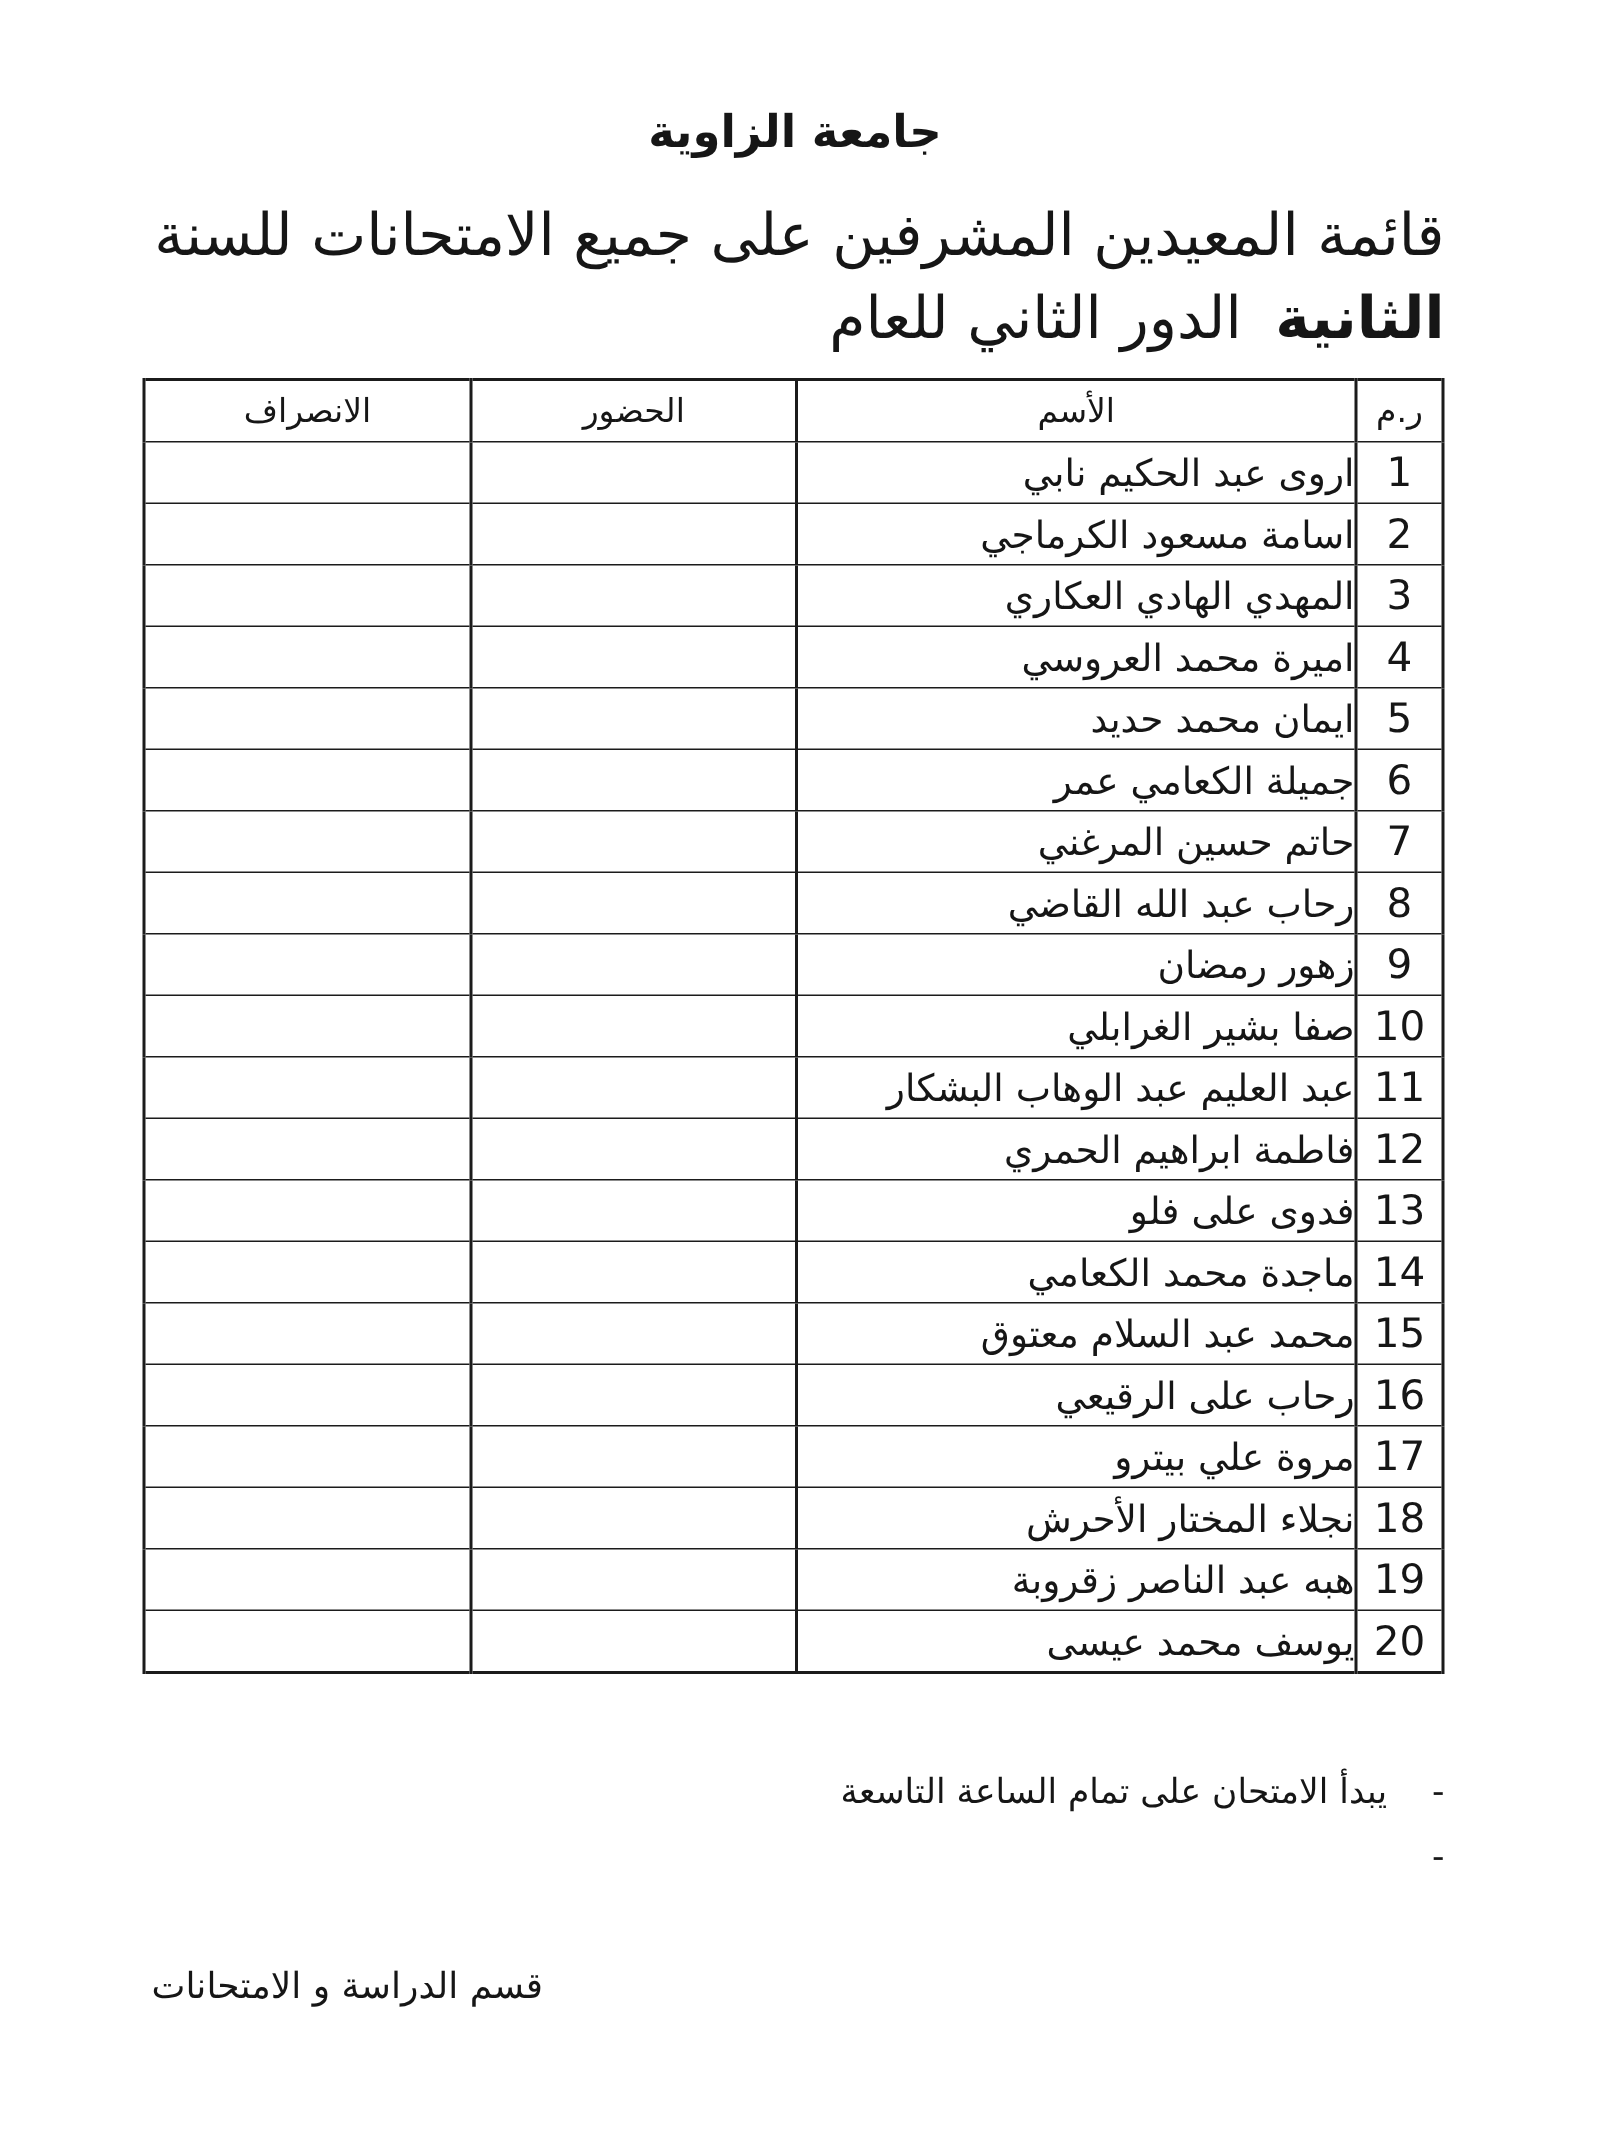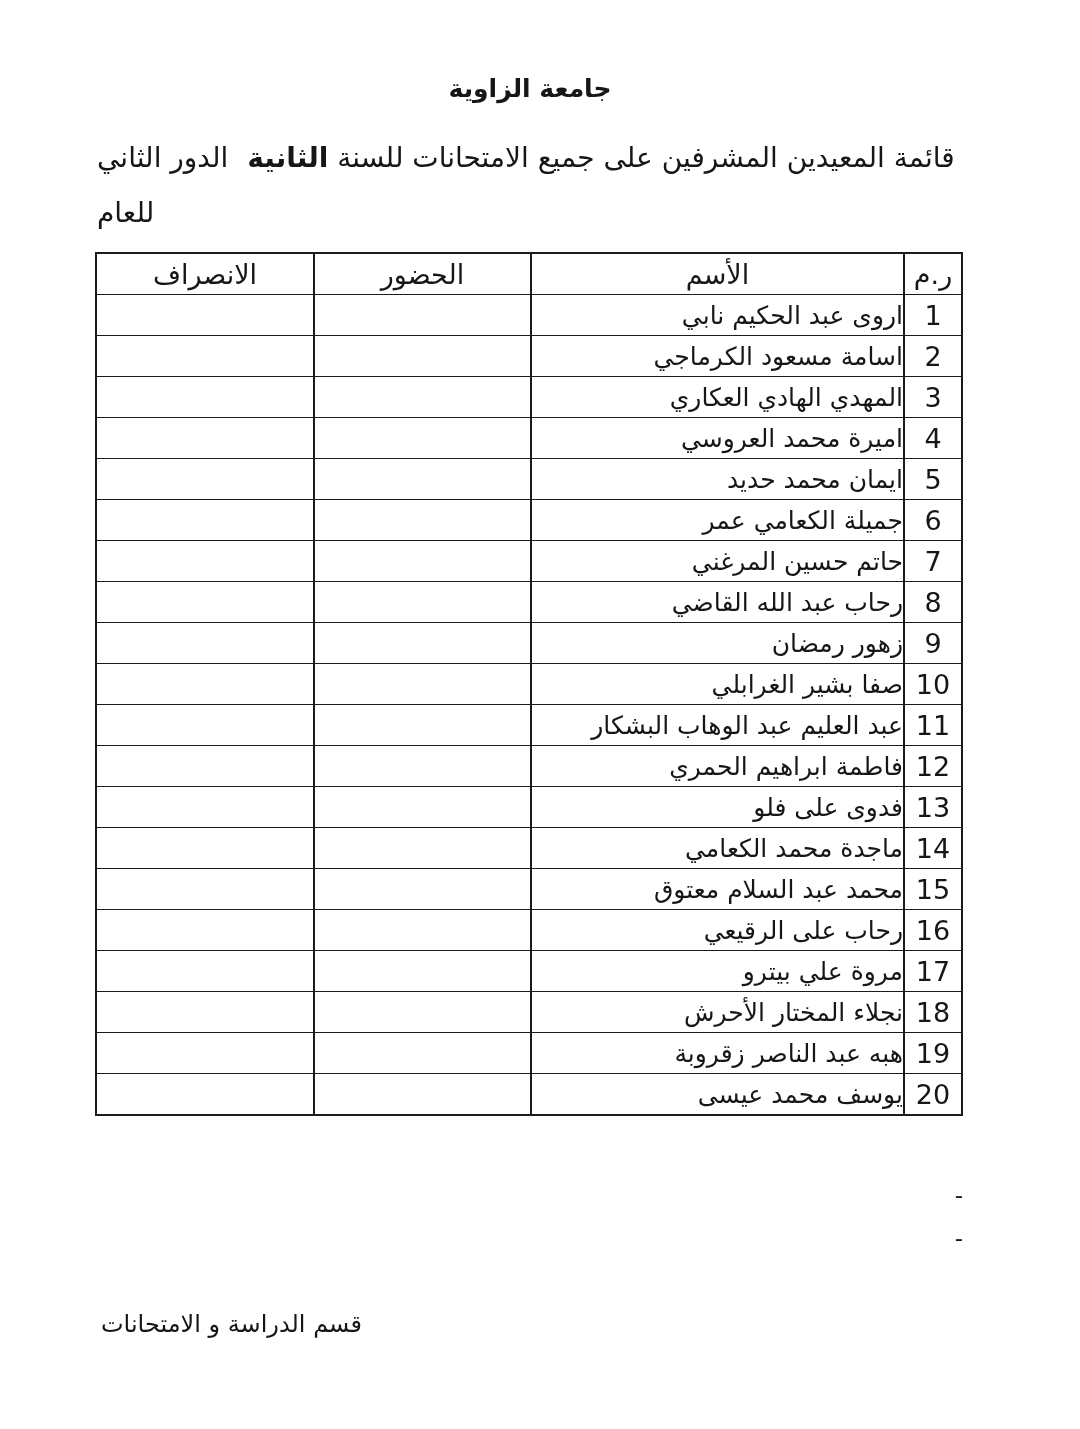--- a/index.html
+++ b/index.html
@@ -11,28 +11,28 @@
     font-family: "DejaVu Sans", sans-serif;
     color: #161616;
     direction: rtl;
     overflow: hidden;
   }
   .content { padding: 0 117px 0 97px; }
   .doc-title {
     margin: 0;
     padding-top: 72px;
     text-align: center;
-    font-size: 25px;
+    font-size: 30px;
     font-weight: bold;
     line-height: 34px;
   }
   .doc-subtitle {
     margin-top: 24px;
-    text-align: left;
-    font-size: 28px;
+    text-align: right;
+    font-size: 39px;
     line-height: 55px;
     font-weight: normal;
   }
   .doc-subtitle .bold-word { font-weight: bold; margin-left: 10px; }
   table.roster {
     margin-top: 12px;
     width: 866px;
     table-layout: fixed;
     border-collapse: collapse;
     border: 2.5px solid #1b1b1b;
@@ -42,21 +42,21 @@
     border-bottom: 1.5px solid #1b1b1b;
     border-left: 2px solid #1b1b1b;
     border-right: 2px solid #1b1b1b;
     padding: 0;
     vertical-align: middle;
     overflow: hidden;
     white-space: nowrap;
   }
   table.roster th {
     height: 40px;
-    font-size: 27px;
+    font-size: 22px;
     font-weight: normal;
     text-align: center;
   }
   table.roster td { height: 40px; }
   td.c-num { text-align: center; font-size: 27px; }
   td.c-name { font-size: 25px; padding-right: 12px; }
   .notes {
     margin-top: 58px;
     margin-left: 50px;
     direction: rtl;
@@ -243,20 +243,21 @@
         <td class="c-att"></td>
         <td class="c-dep"></td>
       </tr>
 
     </tbody>
     </table>
 
     <div class="notes">
       <div class="note">
         <span class="dash">-</span>
+        <span>يبدأ الامتحان على تمام الساعة التاسعة</span>
       </div>
       <div class="note">
         <span class="dash">-</span>
       </div>
     </div>
 
     <div class="dept">قسم الدراسة و الامتحانات</div>
 
   </div>
 </div>

